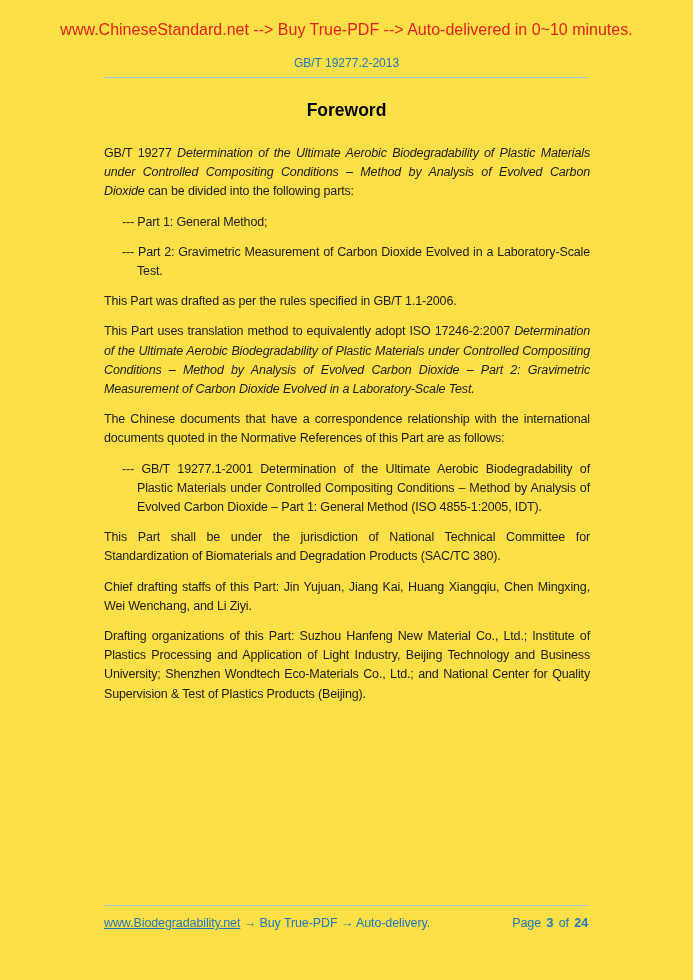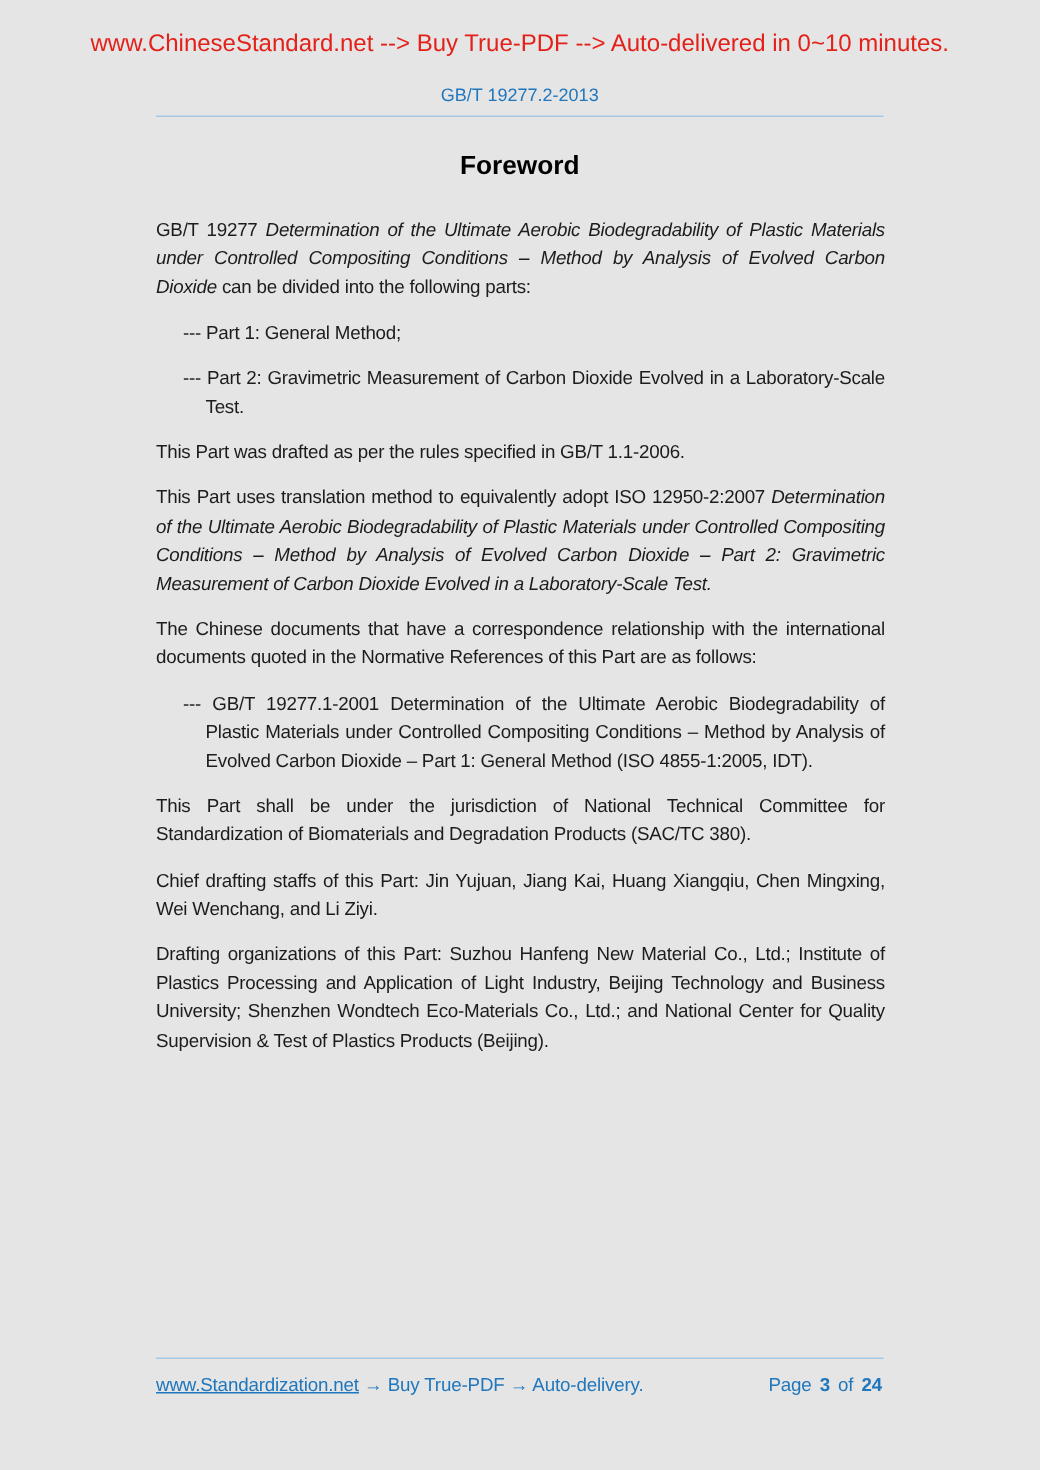--- a/index.html
+++ b/index.html
@@ -1,20 +1,20 @@
 <!DOCTYPE html>
 <html><head>
 <meta charset="utf-8">
 <style>
   html, body { margin: 0; padding: 0; background: #ffffff; }
   .page {
     position: relative;
     width: 693px;
     height: 980px;
-    background: #e5e5e5;
+    background: #fde047;
     font-family: "Liberation Sans", sans-serif;
     color: #1c1c1c;
     overflow: hidden;
   }
 
   
   .banner {
     position: absolute;
     top: 20px; left: 0; right: 0;
     text-align: center;
@@ -111,34 +111,34 @@
 
     <p class="para"><span>GB/T 19277 </span><span class="it">Determination of the Ultimate Aerobic Biodegradability of Plastic Materials under Controlled Compositing Conditions – Method by Analysis of Evolved Carbon Dioxide</span><span> can be divided into the following parts:</span></p>
 
     <p class="bullet"><span>--- Part 1: General Method;</span></p>
 
     <p class="bullet"><span>--- Part 2: Gravimetric Measurement of Carbon Dioxide Evolved in a Laboratory-Scale Test.</span></p>
 
 
     <p class="para"><span>This Part was drafted as per the rules specified in GB/T 1.1-2006.</span></p>
 
-    <p class="para"><span>This Part uses translation method to equivalently adopt ISO 12950-2:2007 </span><span class="it">Determination of the Ultimate Aerobic Biodegradability of Plastic Materials under Controlled Compositing Conditions – Method by Analysis of Evolved Carbon Dioxide – Part 2: Gravimetric Measurement of Carbon Dioxide Evolved in a Laboratory-Scale Test.</span></p>
+    <p class="para"><span>This Part uses translation method to equivalently adopt ISO 17246-2:2007 </span><span class="it">Determination of the Ultimate Aerobic Biodegradability of Plastic Materials under Controlled Compositing Conditions – Method by Analysis of Evolved Carbon Dioxide – Part 2: Gravimetric Measurement of Carbon Dioxide Evolved in a Laboratory-Scale Test.</span></p>
 
     <p class="para"><span>The Chinese documents that have a correspondence relationship with the international documents quoted in the Normative References of this Part are as follows:</span></p>
 
     <p class="bullet"><span>--- GB/T 19277.1-2001 Determination of the Ultimate Aerobic Biodegradability of Plastic Materials under Controlled Compositing Conditions – Method by Analysis of Evolved Carbon Dioxide – Part 1: General Method (ISO 4855-1:2005, IDT).</span></p>
 
     <p class="para"><span>This Part shall be under the jurisdiction of National Technical Committee for Standardization of Biomaterials and Degradation Products (SAC/TC 380).</span></p>
 
     <p class="para"><span>Chief drafting staffs of this Part: Jin Yujuan, Jiang Kai, Huang Xiangqiu, Chen Mingxing, Wei Wenchang, and Li Ziyi.</span></p>
 
     <p class="para"><span>Drafting organizations of this Part: Suzhou Hanfeng New Material Co., Ltd.; Institute of Plastics Processing and Application of Light Industry, Beijing Technology and Business University; Shenzhen Wondtech Eco-Materials Co., Ltd.; and National Center for Quality Supervision &amp; Test of Plastics Products (Beijing).</span></p>
 
   </div>
 
   <div class="rule footer-rule"></div>
 
   <div class="footer-row">
-    <div class="footer-left"><span class="footer-link">www.Standardization.net</span> <span>→</span> <span>Buy True-PDF</span> <span>→</span> <span>Auto-delivery.</span></div>
+    <div class="footer-left"><span class="footer-link">www.Biodegradability.net</span> <span>→</span> <span>Buy True-PDF</span> <span>→</span> <span>Auto-delivery.</span></div>
     <div class="footer-right"><span>Page</span> <span class="bold">3</span> <span>of</span> <span class="bold">24</span></div>
   </div>
 
 </div>
 
 </body></html>

